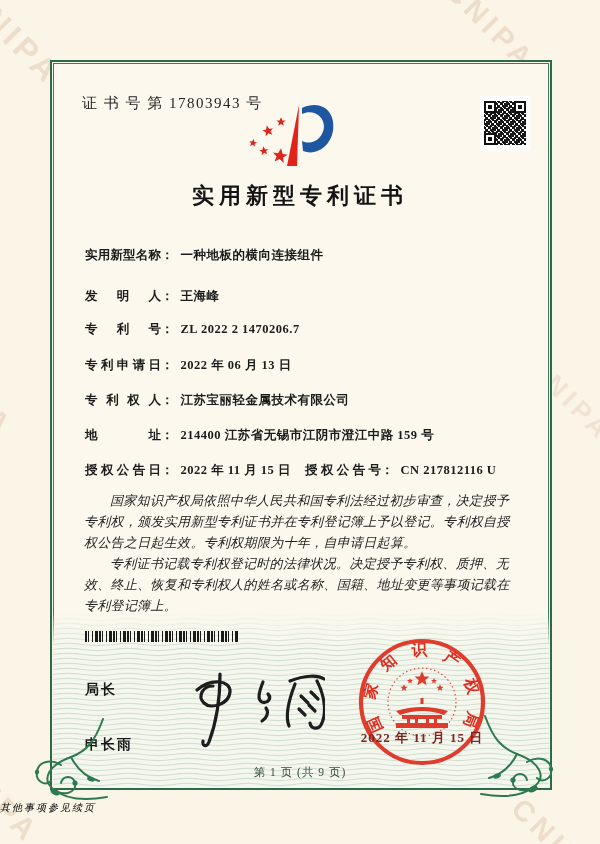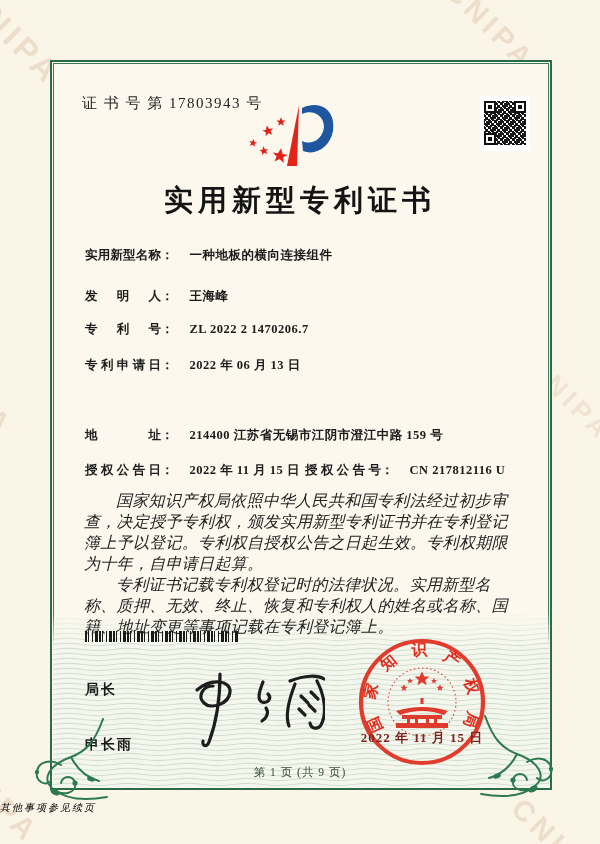--- a/index.html
+++ b/index.html
@@ -56,35 +56,35 @@
       repeating-conic-gradient(#161616 0% 25%, #fff 25% 50%);
     background-size:6px 6px, 4px 4px;
     background-position:1px 1px, 0 0;
   }
   .fp { position:absolute; width:12px; height:12px; background:#fff; border:2px solid #111; }
   .fp::after { content:""; position:absolute; left:2px; top:2px; width:4px; height:4px; background:#111; }
   .fp.tl { left:0; top:0; } .fp.tr { right:0; top:0; } .fp.bl { left:0; bottom:0; }
   .logo { position:absolute; left:240px; top:98px; z-index:5; }
   .title {
     position:absolute; left:0; top:181px; width:100%; text-align:center; z-index:5;
-    font-size:29px; font-weight:700; letter-spacing:5px; color:#141414;
+    font-size:22px; font-weight:700; letter-spacing:5px; color:#141414;
   }
   
   .field-row { position:absolute; left:85px; width:440px; z-index:5;
     font-size:12.5px; font-weight:600; color:#1b1b1b; white-space:nowrap; }
   .flabel { display:inline-block; width:76px; text-align:justify; text-align-last:justify; vertical-align:top; }
   .colon { display:inline-block; }
-  .fvalue { margin-left:16px; letter-spacing:0.5px; }
+  .fvalue { margin-left:7px; letter-spacing:0.5px; }
   .pair2 { position:absolute; left:220px; top:0; }
   .r1{top:247px;} .r2{top:288px;} .r3{top:321px;} .r4{top:357px;}
   .r5{top:392px;} .r6{top:427px;} .r7{top:462px;}
   
   .body-text {
     position:absolute; left:84px; top:490px; width:438px; z-index:5;
-    font-size:16px; line-height:21px; color:#222;
+    font-size:13px; line-height:21px; color:#222;
     font-style:italic; font-weight:500; letter-spacing:0.3px;
   }
   .body-text p { text-indent:2em; margin:0; }
   
   .barcode {
     position:absolute; left:85px; top:631px; width:153px; height:11px; z-index:6;
     background:repeating-linear-gradient(90deg,
       #1a1a1a 0 2px, transparent 2px 3px, #1a1a1a 3px 4px, transparent 4px 7px,
       #1a1a1a 7px 8px, transparent 8px 10px, #1a1a1a 10px 13px, transparent 13px 14px);
   }
@@ -168,33 +168,36 @@
   </div>
   <div class="field-row r2">
     <span class="flabel">发明人</span><span class="colon">：</span><span class="fvalue">王海峰</span>
   </div>
   <div class="field-row r3">
     <span class="flabel">专利号</span><span class="colon">：</span><span class="fvalue">ZL 2022 2 1470206.7</span>
   </div>
   <div class="field-row r4">
     <span class="flabel">专利申请日</span><span class="colon">：</span><span class="fvalue">2022 年 06 月 13 日</span>
   </div>
+  <div class="field-row r5">
+    <span class="flabel">专利权人</span><span class="colon">：</span><span class="fvalue">江苏宝丽轻金属技术有限公司</span>
+  </div>
   <div class="field-row r6">
     <span class="flabel">地址</span><span class="colon">：</span><span class="fvalue">214400 江苏省无锡市江阴市澄江中路 159 号</span>
   </div>
   <div class="field-row r7">
     <span class="flabel">授权公告日</span><span class="colon">：</span><span class="fvalue">2022 年 11 月 15 日</span>
     <span class="pair2">
       <span class="flabel">授权公告号</span><span class="colon">：</span><span class="fvalue">CN 217812116 U</span>
     </span>
   </div>
 
   <div class="body-text">
     <p>国家知识产权局依照中华人民共和国专利法经过初步审查，决定授予专利权，颁发实用新型专利证书并在专利登记簿上予以登记。专利权自授权公告之日起生效。专利权期限为十年，自申请日起算。</p>
-    <p>专利证书记载专利权登记时的法律状况。实用新型名称、质押、无效、终止、恢复和专利权人的姓名或名称、国籍、地址变更等事项记载在专利登记簿上。</p>
+    <p>专利证书记载专利权登记时的法律状况。决定授予专利权、质押、无效、终止、恢复和专利权人的姓名或名称、国籍、地址变更等事项记载在专利登记簿上。</p>
   </div>
 
   <div class="barcode"></div>
 
   <div class="director-title">局长</div>
   <div class="director-name">申长雨</div>
 
   <svg class="signature" width="150" height="105" viewBox="0 0 150 105">
     <g fill="none" stroke="#1d1d1d" stroke-width="3.2" stroke-linecap="round" stroke-linejoin="round">
       <path d="M22,42 C36,30 56,32 55,44 C54,56 36,62 29,55 C22,48 28,38 38,38"></path>

